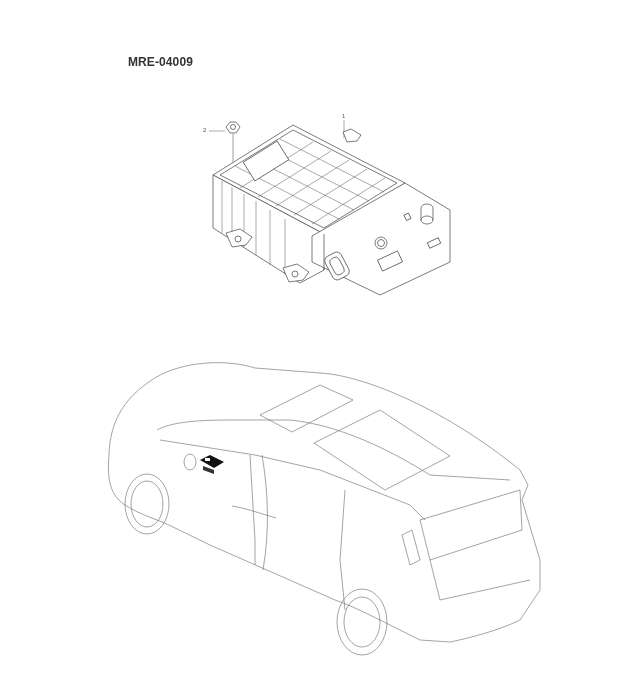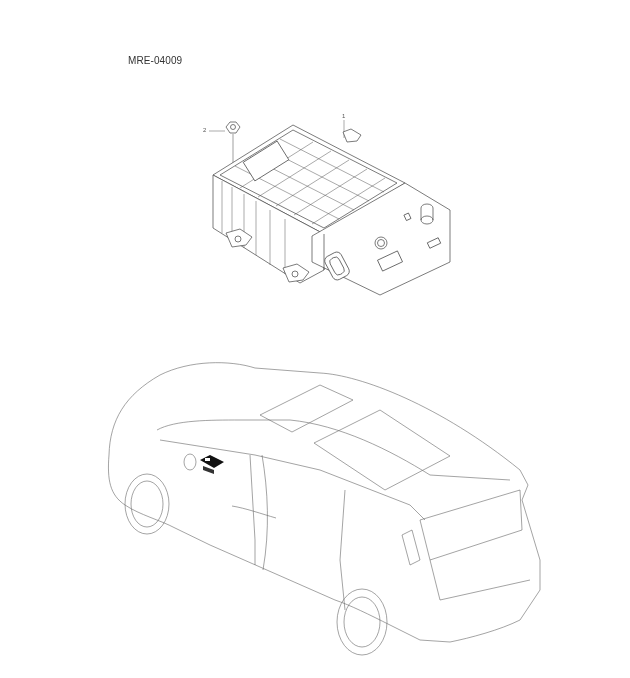--- a/index.html
+++ b/index.html
@@ -1,17 +1,17 @@
 <!DOCTYPE html>
 <html><head>
 <meta charset="utf-8">
 <style>
   html,body{margin:0;padding:0;background:#fff;}
   body{width:630px;height:678px;position:relative;overflow:hidden;font-family:"Liberation Sans",sans-serif;}
-  .code{position:absolute;left:128px;top:55px;font-size:10px;color:#333;letter-spacing:0.1px;}
+  .code{position:absolute;left:128px;top:55px;font-size:12px;color:#333;letter-spacing:0.1px;font-weight:bold;}
   .callout{position:absolute;font-size:6px;color:#555;}
   svg{position:absolute;left:0;top:0;}
 </style>
 </head>
 <body>
 
 <div class="code">MRE-04009</div>
 <div class="callout" style="left:203px;top:127px;">2</div>
 <div class="callout" style="left:342px;top:113px;">1</div>
 

